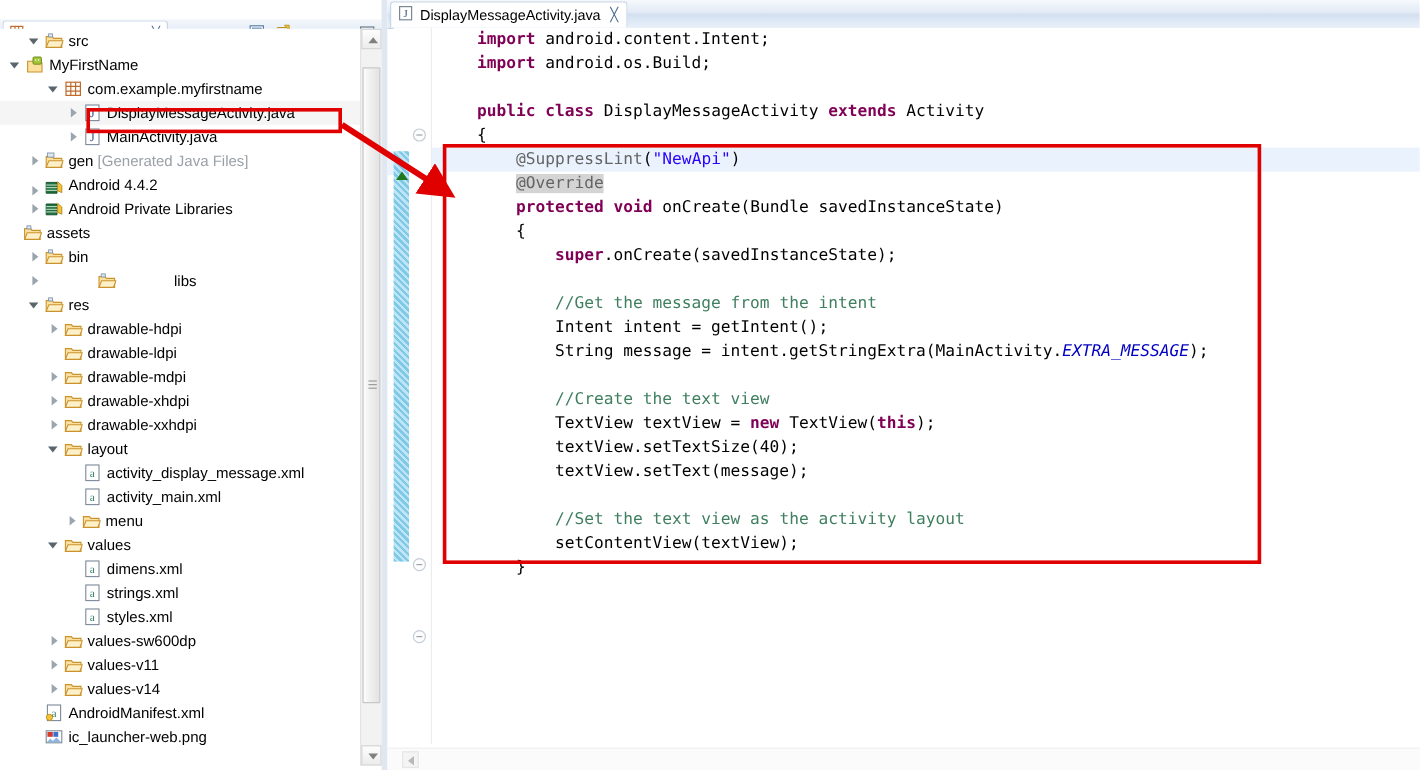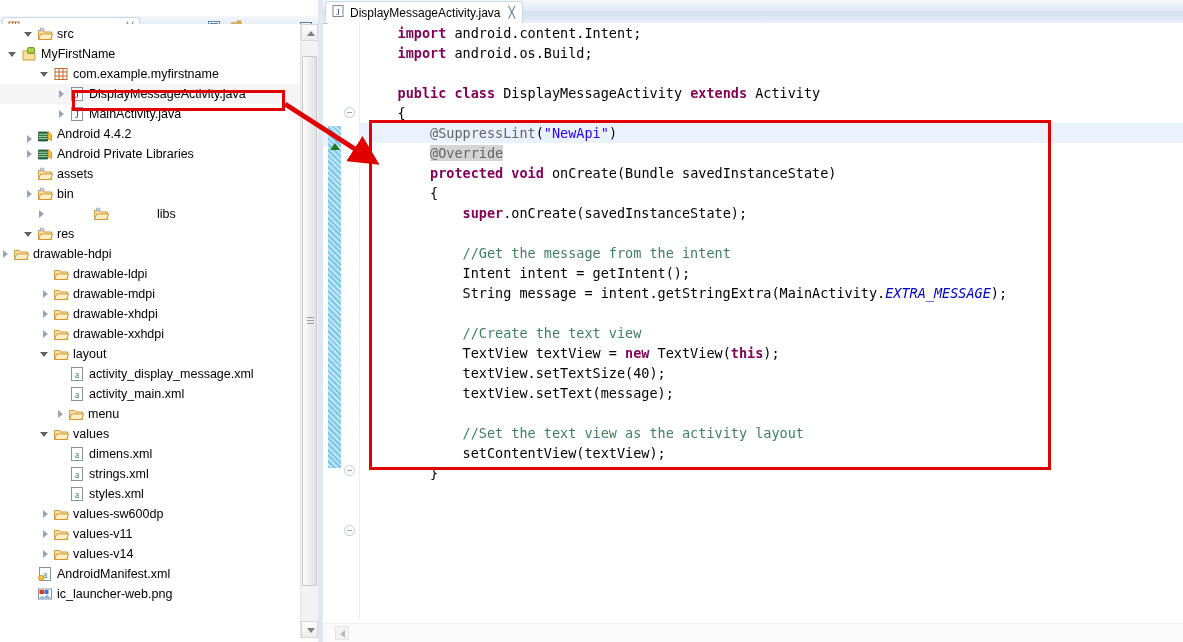--- a/index.html
+++ b/index.html
@@ -232,75 +232,84 @@
           <span class="lbl">DisplayMessageActivity.java</span>
         </div>
         <div class="row" style="padding-left: 56px;">
           <span class="twisty closed"></span>
           <span class="ic"><svg width="16" height="16" viewBox="0 0 16 16">
               <rect x="2.5" y="1.5" width="11" height="13" fill="#fff" stroke="#7a8796" stroke-width=".9"></rect>
               <text x="8" y="11.6" font-size="10" font-family="Liberation Serif, serif" fill="#2a4d80" text-anchor="middle">J</text>
             </svg></span>
           <span class="lbl">MainActivity.java</span>
         </div>
+        <div class="row" style="padding-left: 24px;">
+          <span class="twisty closed"></span>
+          <span class="ic"><svg width="16" height="16" viewBox="0 0 16 16">
+              <path d="M1.5 4.5h5l1.2 1.5h6.8v7.5h-13z" fill="#fbe0a0" stroke="#c9922c" stroke-width=".9"></path>
+              <path d="M1.5 13.5l2.2-5.5h12l-2.2 5.5z" fill="#fdf0c8" stroke="#c9922c" stroke-width=".9"></path>
+              <rect x="2.5" y="1.5" width="5.5" height="3.4" fill="#dfe8f2" stroke="#7b8fa6" stroke-width=".7"></rect>
+            </svg></span>
+          <span class="lbl">gen <span style="color:#9aa0a6">[Generated Java Files]</span></span>
+        </div>
         <div class="row" style="padding-left: 24px; align-items: flex-end;">
           <span class="twisty closed"></span>
           <span class="ic"><svg width="16" height="16" viewBox="0 0 16 16">
               <path d="M1.5 4h9v9h-9z" fill="#1f6f3f" stroke="#14502c" stroke-width=".8"></path>
               <path d="M1.5 6.2h9M1.5 8.4h9M1.5 10.6h9" stroke="#d8ecd8" stroke-width=".8"></path>
               <path d="M11 3.5l3.5 3v6l-3.5-1.5z" fill="#f5c33a" stroke="#b98a18" stroke-width=".8"></path>
             </svg></span>
           <span class="lbl">Android 4.4.2</span>
         </div>
         <div class="row" style="padding-left: 24px;">
           <span class="twisty closed"></span>
           <span class="ic"><svg width="16" height="16" viewBox="0 0 16 16">
               <path d="M1.5 4h9v9h-9z" fill="#1f6f3f" stroke="#14502c" stroke-width=".8"></path>
               <path d="M1.5 6.2h9M1.5 8.4h9M1.5 10.6h9" stroke="#d8ecd8" stroke-width=".8"></path>
               <path d="M11 3.5l3.5 3v6l-3.5-1.5z" fill="#f5c33a" stroke="#b98a18" stroke-width=".8"></path>
             </svg></span>
           <span class="lbl">Android Private Libraries</span>
         </div>
-        <div class="row" style="padding-left: 24px;">
+        <div class="row" style="padding-left: 6px;">
           <span class="twisty "></span>
           <span class="ic"><svg width="16" height="16" viewBox="0 0 16 16">
               <path d="M1.5 4.5h5l1.2 1.5h6.8v7.5h-13z" fill="#fbe0a0" stroke="#c9922c" stroke-width=".9"></path>
               <path d="M1.5 13.5l2.2-5.5h12l-2.2 5.5z" fill="#fdf0c8" stroke="#c9922c" stroke-width=".9"></path>
               <path d="M3.4 2.2h3.4v2.6H3.4z" fill="#dfe8f2" stroke="#7b8fa6" stroke-width=".7"></path>
             </svg></span>
           <span class="lbl">assets</span>
         </div>
         <div class="row" style="padding-left: 24px;">
           <span class="twisty closed"></span>
           <span class="ic"><svg width="16" height="16" viewBox="0 0 16 16">
               <path d="M1.5 4.5h5l1.2 1.5h6.8v7.5h-13z" fill="#fbe0a0" stroke="#c9922c" stroke-width=".9"></path>
               <path d="M1.5 13.5l2.2-5.5h12l-2.2 5.5z" fill="#fdf0c8" stroke="#c9922c" stroke-width=".9"></path>
               <path d="M3.4 2.2h3.4v2.6H3.4z" fill="#dfe8f2" stroke="#7b8fa6" stroke-width=".7"></path>
             </svg></span>
           <span class="lbl">bin</span>
         </div>
-        <div class="row" style="padding-left: 36px; gap: 44px;">
+        <div class="row" style="padding-left: 24px; gap: 44px;">
           <span class="twisty closed"></span>
           <span class="ic"><svg width="16" height="16" viewBox="0 0 16 16">
               <path d="M1.5 4.5h5l1.2 1.5h6.8v7.5h-13z" fill="#fbe0a0" stroke="#c9922c" stroke-width=".9"></path>
               <path d="M1.5 13.5l2.2-5.5h12l-2.2 5.5z" fill="#fdf0c8" stroke="#c9922c" stroke-width=".9"></path>
               <path d="M3.4 2.2h3.4v2.6H3.4z" fill="#dfe8f2" stroke="#7b8fa6" stroke-width=".7"></path>
             </svg></span>
           <span class="lbl">libs</span>
         </div>
         <div class="row" style="padding-left: 24px;">
           <span class="twisty open"></span>
           <span class="ic"><svg width="16" height="16" viewBox="0 0 16 16">
               <path d="M1.5 4.5h5l1.2 1.5h6.8v7.5h-13z" fill="#fbe0a0" stroke="#c9922c" stroke-width=".9"></path>
               <path d="M1.5 13.5l2.2-5.5h12l-2.2 5.5z" fill="#fdf0c8" stroke="#c9922c" stroke-width=".9"></path>
               <path d="M3.4 2.2h3.4v2.6H3.4z" fill="#dfe8f2" stroke="#7b8fa6" stroke-width=".7"></path>
             </svg></span>
           <span class="lbl">res</span>
         </div>
-        <div class="row" style="">
+        <div class="row" style="padding-left: 40px;">
           <span class="twisty closed"></span>
           <span class="ic"><svg width="16" height="16" viewBox="0 0 16 16">
               <path d="M1.5 4.5h5l1.2 1.5h6.8v7.5h-13z" fill="#fbe0a0" stroke="#c9922c" stroke-width=".9"></path>
               <path d="M1.5 13.5l2.2-5.5h12l-2.2 5.5z" fill="#fdf0c8" stroke="#c9922c" stroke-width=".9"></path>
             </svg></span>
           <span class="lbl">drawable-hdpi</span>
         </div>
         <div class="row" style="padding-left: 40px;">
           <span class="twisty "></span>
           <span class="ic"><svg width="16" height="16" viewBox="0 0 16 16">

